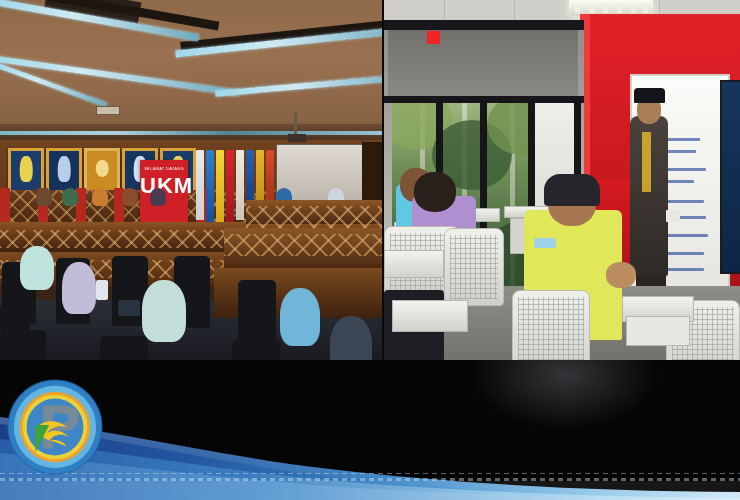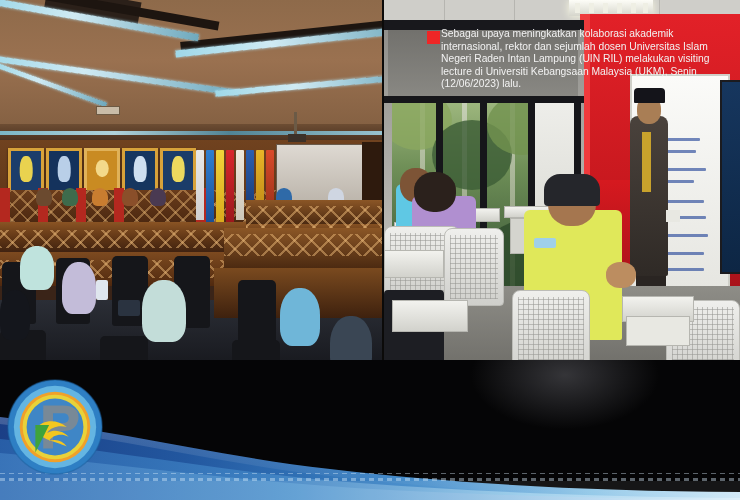--- a/index.html
+++ b/index.html
@@ -214,20 +214,24 @@
 
     <div class="flagpole" style="left:196px;height:70px;background:linear-gradient(180deg,#e8e8e8,#cfcfcf)"></div>
     <div class="flagpole" style="left:206px;height:72px;background:linear-gradient(180deg,#2f7fd0,#1a4f96)"></div>
     <div class="flagpole" style="left:216px;height:74px;background:linear-gradient(180deg,#f2d43a,#d8a91b)"></div>
     <div class="flagpole" style="left:226px;height:72px;background:linear-gradient(180deg,#d8272c,#9c171c)"></div>
     <div class="flagpole" style="left:236px;height:70px;background:linear-gradient(180deg,#f0e9dd,#cdc6b8)"></div>
     <div class="flagpole" style="left:246px;height:68px;background:linear-gradient(180deg,#2c5fb0,#16376e)"></div>
     <div class="flagpole" style="left:256px;height:66px;background:linear-gradient(180deg,#e8b528,#bd8715)"></div>
     <div class="flagpole" style="left:266px;height:64px;background:linear-gradient(180deg,#d94a2a,#993018)"></div>
 
+    <div class="banner">
+      <div class="bt">SELAMAT DATANG</div>
+      <div class="bl">UKM</div>
+    </div>
 
     <div class="proj-arm"></div>
     <div class="proj-box"></div>
     <div class="proj-screen"></div>
     <div class="darkpanel"></div>
 
     <div class="hp" style="left:36px;background:#6b4a2f"></div>
     <div class="hp" style="left:62px;background:#3e6b4c"></div>
     <div class="hp" style="left:92px;background:#c97d30"></div>
     <div class="hp" style="left:122px;background:#8a4f2a"></div>
@@ -372,21 +376,20 @@
     <div class="rc-tablet" style="left:0px;top:250px;width:58px;height:26px"></div>
     <div style="position:absolute;left:282px;top:210px;width:14px;height:12px;background:#e8e8e2"></div>
   </div>
 
   <div id="caption-band">
     <div class="cap-glow"></div>
   </div>
 
   <div id="caption-block">
     <div id="cap-marker"></div>
-    <div id="cap-body">Sebagai upaya meningkatkan kolaborasi akademik internasional, rektor dan sejumlah dosen Universitas Islam Negeri Raden Intan Lampung (UIN RIL) melakukan visiting lecture di Universiti Kebangsaan Malaysia (UKM), Senin (12/06/2023) lalu.</div>
   </div>
 
   <svg id="footer-wave" viewBox="0 0 740 105" preserveAspectRatio="none">
     <defs>
       <linearGradient id="gDark" x1="0" y1="0" x2="1" y2="0">
         <stop offset="0%" stop-color="#1b3f86"></stop>
         <stop offset="25%" stop-color="#22579f"></stop>
         <stop offset="55%" stop-color="#3d87c8"></stop>
         <stop offset="80%" stop-color="#8ec6e8"></stop>
         <stop offset="100%" stop-color="#cfe8f7"></stop>

